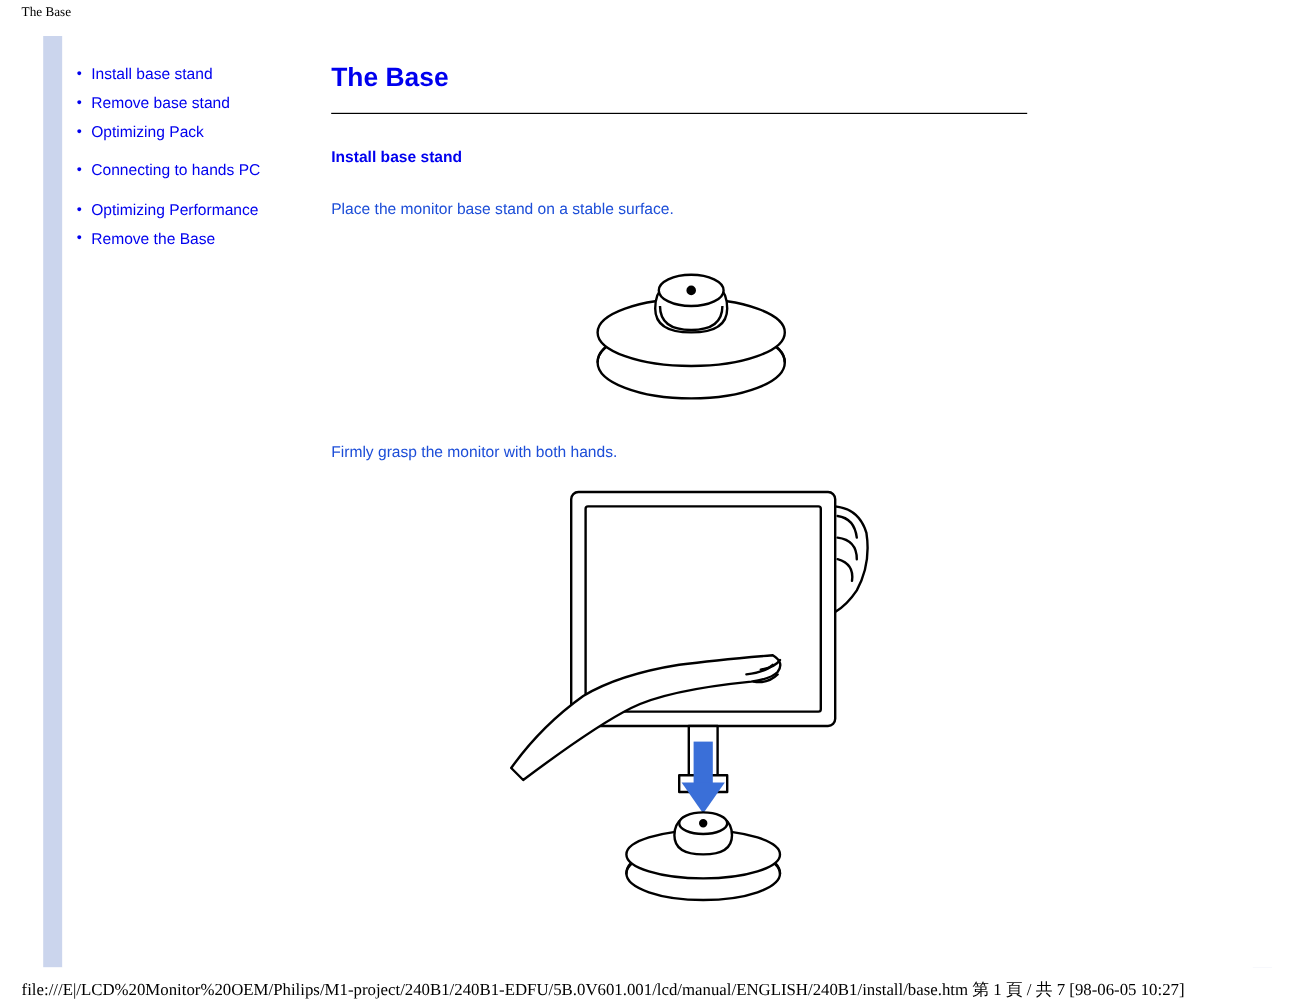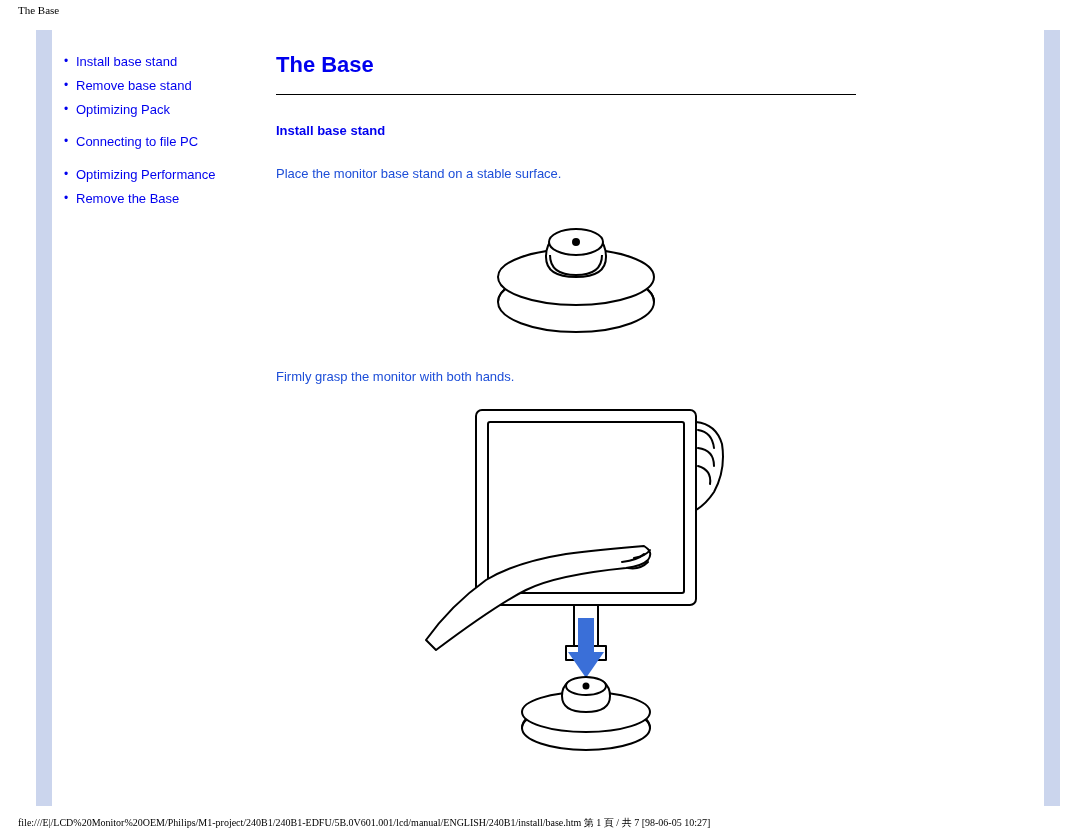--- a/index.html
+++ b/index.html
@@ -36,20 +36,21 @@
   .left-stripe { left: 36px; }
   .right-stripe { left: 1044px; }
 
   .content-frame {
     position: absolute;
     left: 52px;
     top: 30px;
     width: 992px;
     height: 776px;
     background: #fff;
+    padding-left: 36px;
   }
 
   .sidebar {
     position: absolute;
     left: 10px;
     top: 22px;
     width: 200px;
     font-size: 13px;
     line-height: 1.55;
   }
@@ -107,21 +108,21 @@
     display: flex;
     justify-content: center;
     margin: 10px 0 22px 0;
   }
 
   .footer-path {
     position: absolute;
     left: 18px;
     top: 816px;
     font-family: "Times New Roman", serif;
-    font-size: 10px;
+    font-size: 14px;
     color: #000;
     white-space: nowrap;
   }
 </style>
 </head>
 <body>
 
 <div class="page">
 
   <div class="header-title">The Base</div>
@@ -131,21 +132,21 @@
 
   <div class="content-frame">
 
     <nav class="sidebar">
       <div class="nav-group">
         <div class="nav-item">Install base stand</div>
         <div class="nav-item">Remove base stand</div>
         <div class="nav-item">Optimizing Pack</div>
       </div>
       <div class="nav-group">
-        <div class="nav-item">Connecting to file PC</div>
+        <div class="nav-item">Connecting to hands PC</div>
       </div>
       <div class="nav-group">
         <div class="nav-item">Optimizing Performance</div>
         <div class="nav-item">Remove the Base</div>
       </div>
     </nav>
 
     <main class="main">
       <h1 class="page-title">The Base</h1>
       <hr class="hr">

